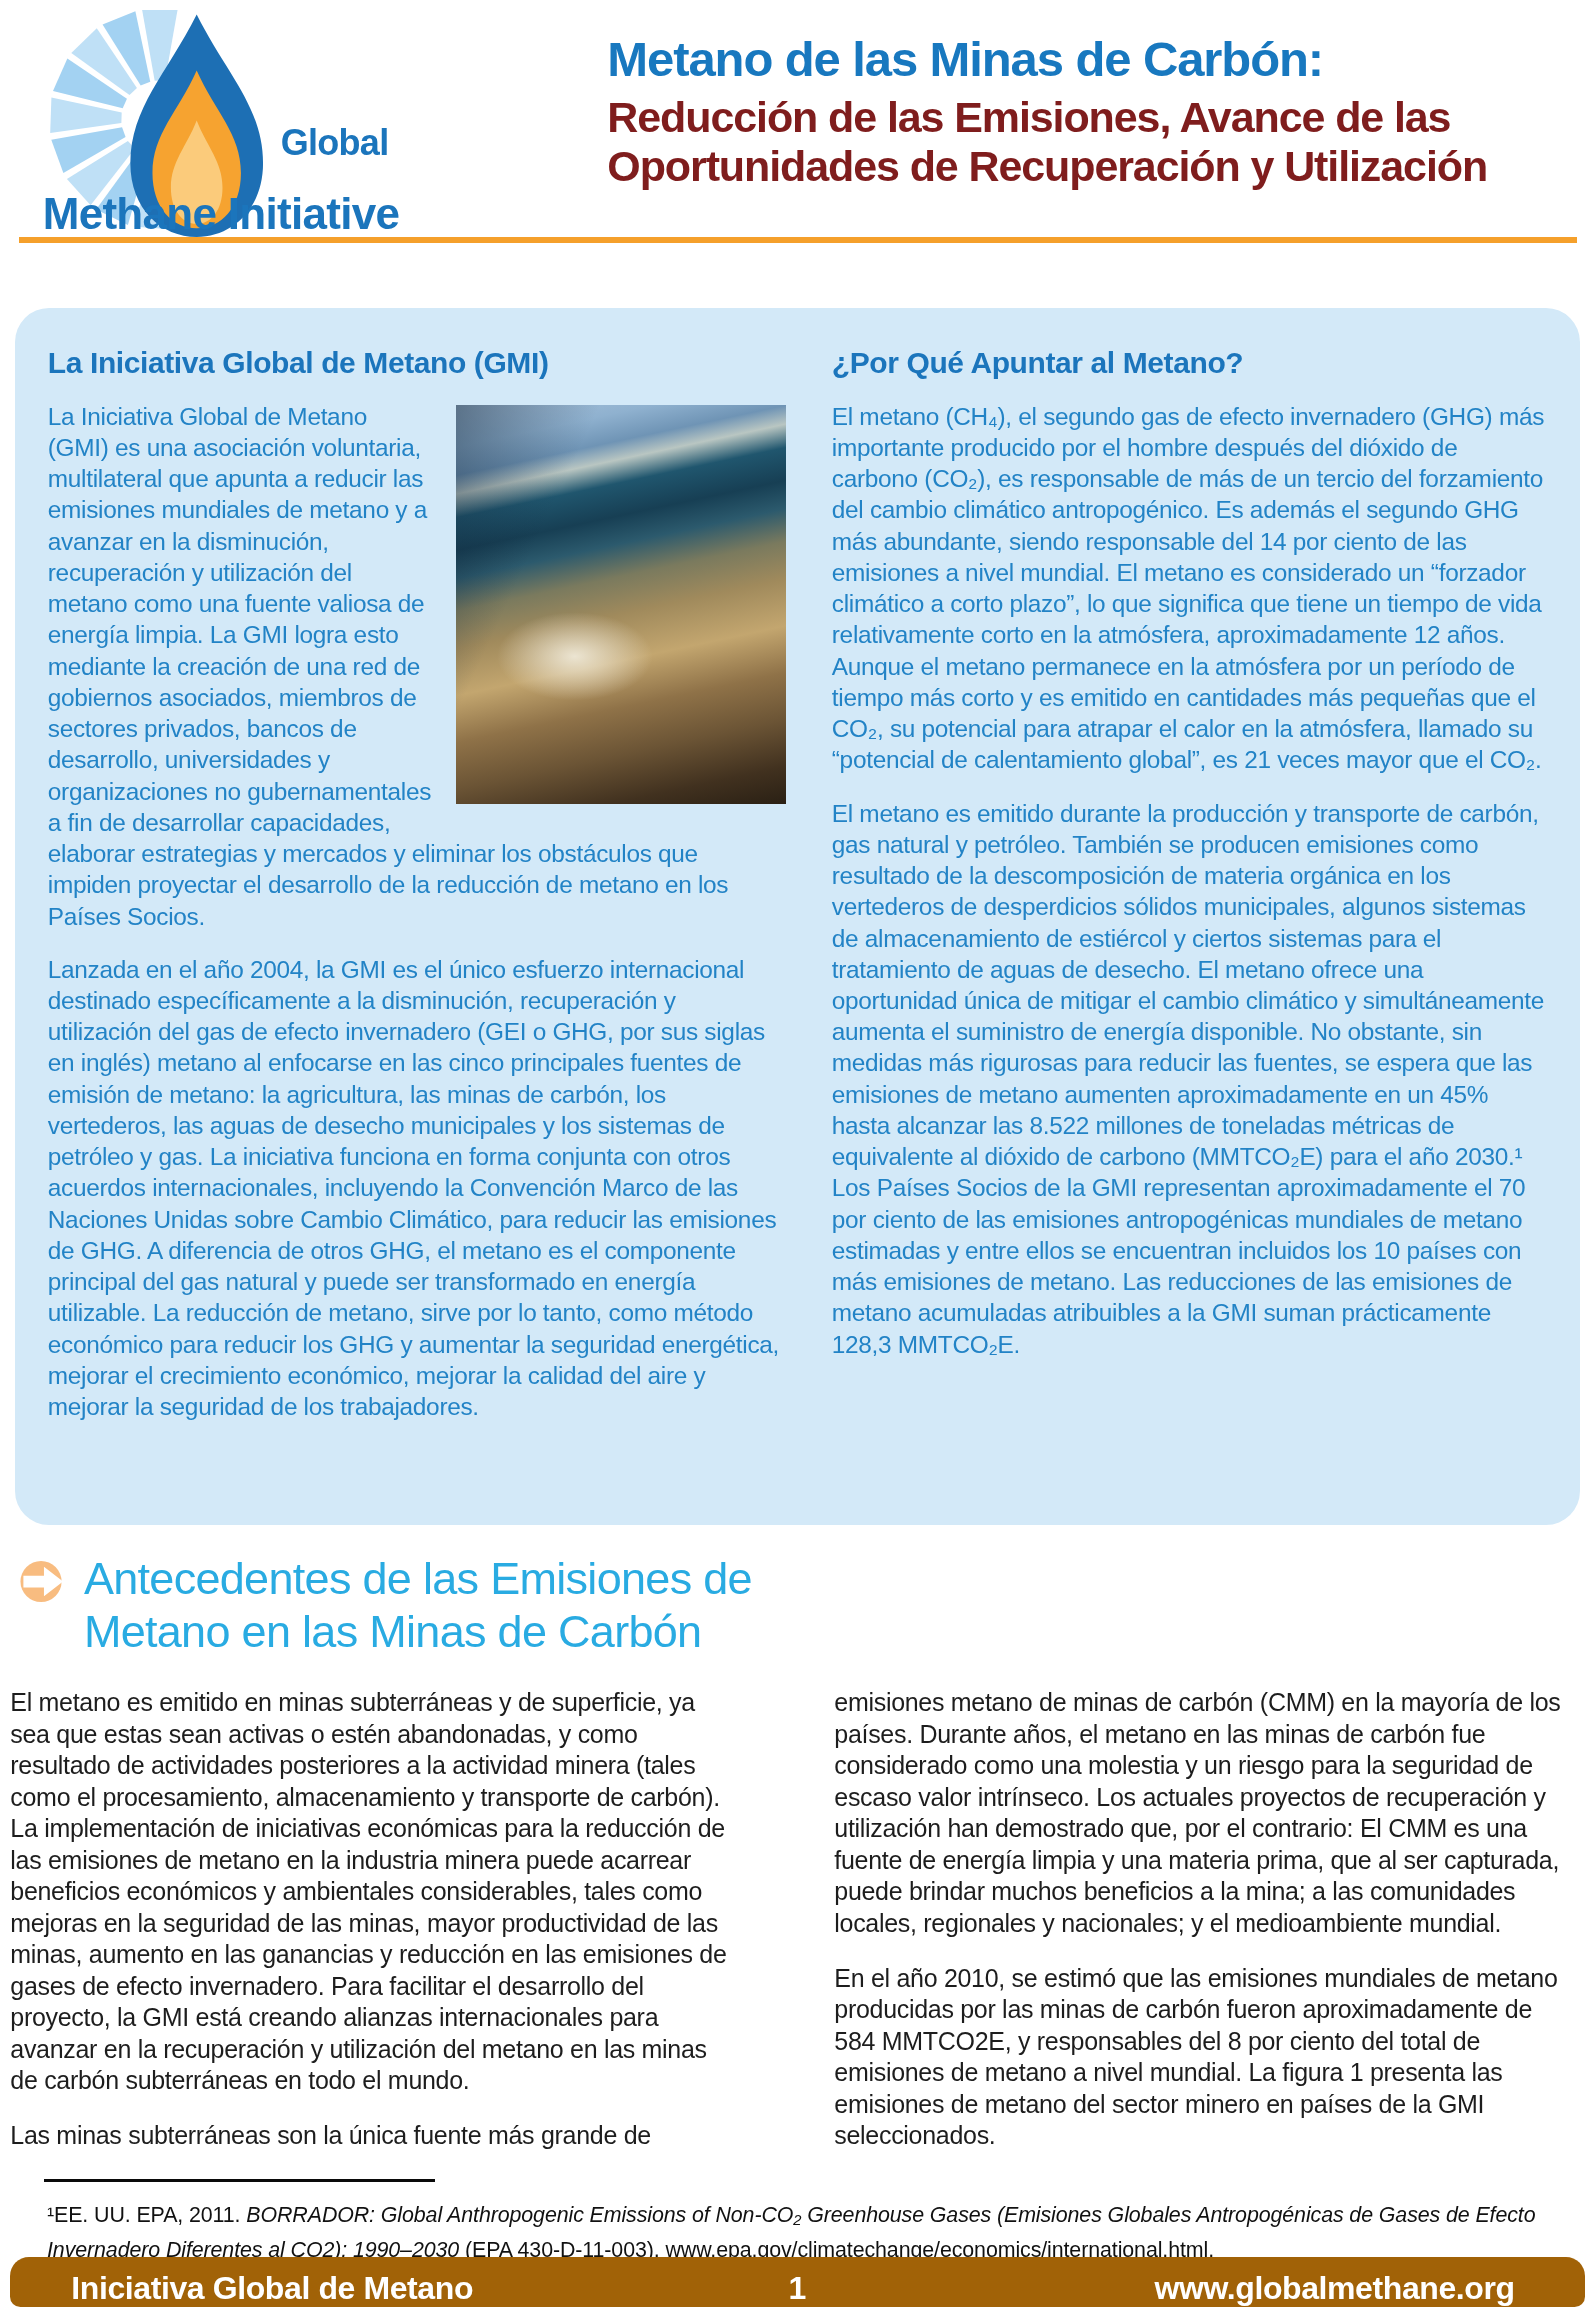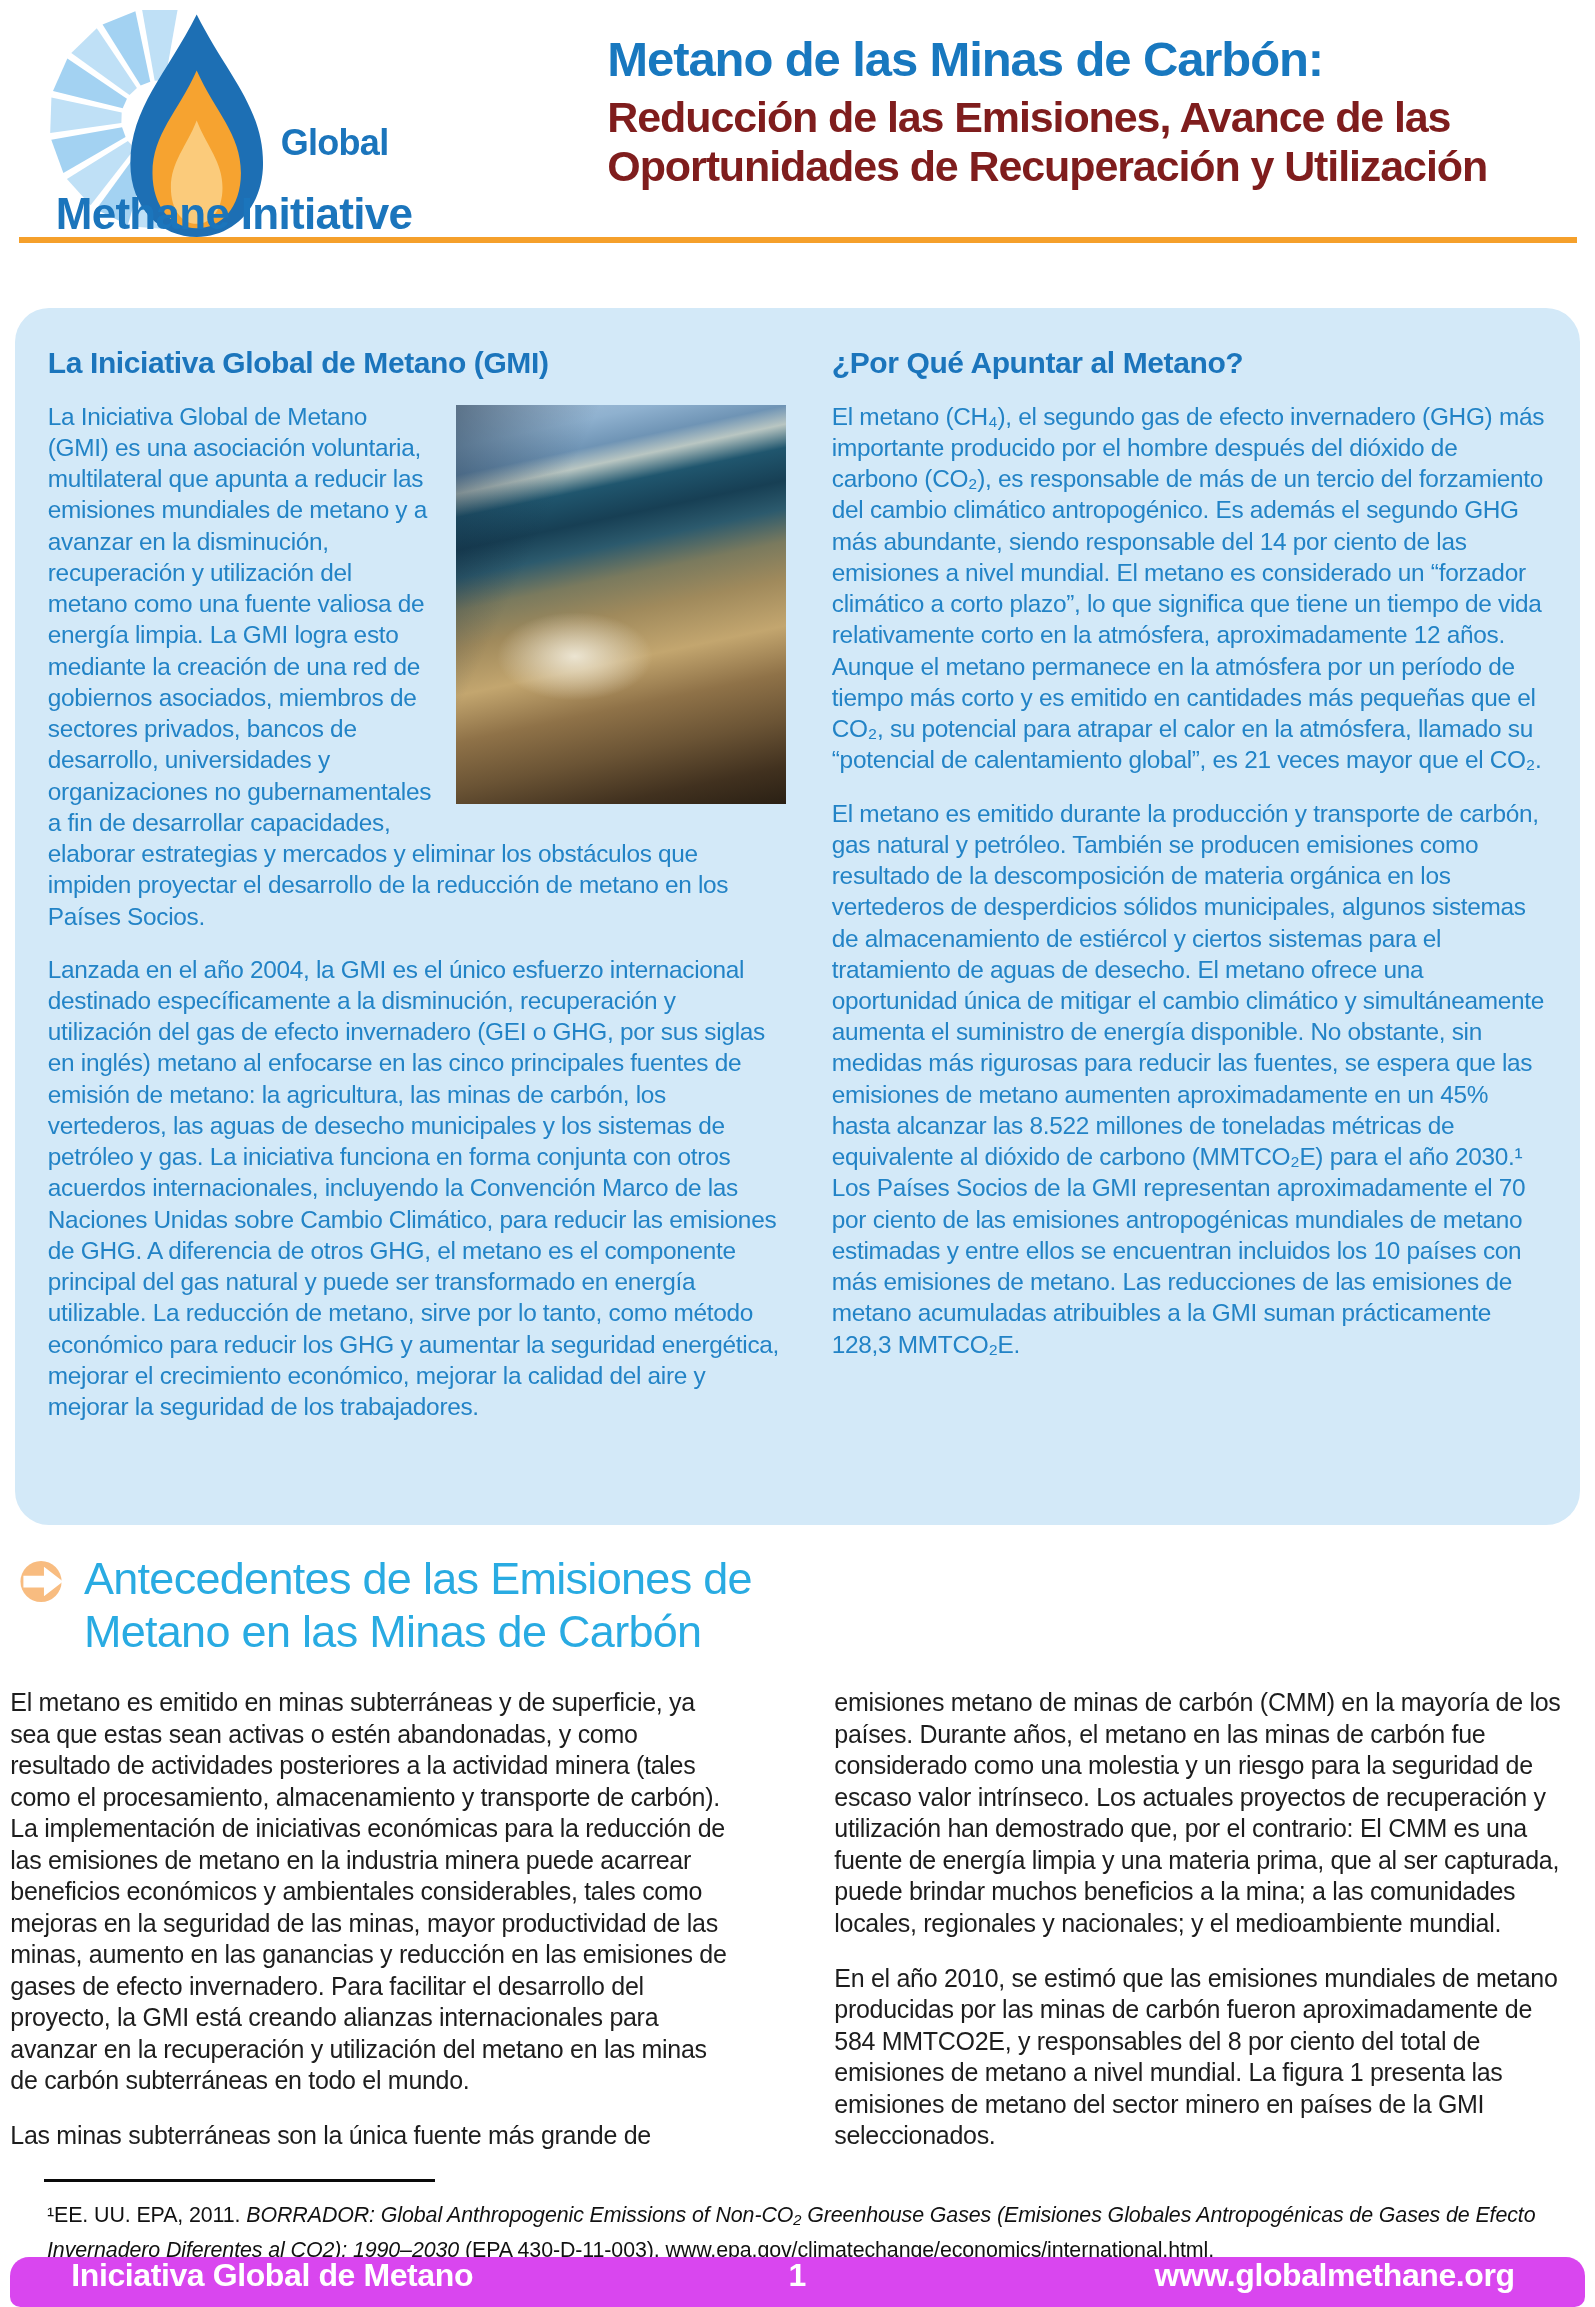--- a/index.html
+++ b/index.html
@@ -4,21 +4,21 @@
 <style>
   html,body{margin:0;padding:0;background:#e8e8e8;}
   .page{position:relative;width:1595px;height:2307px;margin:0 auto;background:#ffffff;overflow:hidden;
         font-family:"Liberation Sans","DejaVu Sans",sans-serif;-webkit-font-smoothing:antialiased;}
 
   
   .header{display:flex;justify-content:space-between;align-items:flex-start;height:235px;padding:10.3px 20.7px 0 20.7px;box-sizing:border-box;}
   .logo{position:relative;width:502px;height:230px;flex:none;}
   .logo svg{position:absolute;left:0;top:0;}
   .logo-global{position:absolute;left:260px;top:112px;font-size:36px;font-weight:bold;color:#1B75BC;letter-spacing:-0.7px;}
-  .logo-methane{position:absolute;left:35px;top:179px;font-size:44px;font-weight:bold;color:#1B75BC;letter-spacing:-0.7px;white-space:nowrap;}
+  .logo-methane{position:absolute;left:22px;top:179px;font-size:44px;font-weight:bold;color:#1B75BC;letter-spacing:-0.7px;white-space:nowrap;}
   .title-block{width:967px;padding-top:20.7px;flex:none;}
   .title-main{font-size:49px;font-weight:bold;color:#1878BF;letter-spacing:-1.1px;margin-bottom:5.9px;}
   .title-sub{font-size:43px;font-weight:bold;color:#7f1d1d;letter-spacing:-1.1px;line-height:1.14;}
 
   .orange-rule{height:6.6px;margin:1.5px 18.5px 0 18.5px;background:#F5A02B;}
 
   
   .info-box{display:flex;gap:46px;margin:65px 14.8px 0 14.8px;min-height:1217px;box-sizing:border-box;
             background:#D3E9F8;border-radius:34px;padding:38px 35px 34px 33px;}
   .ib-col-left{width:738px;flex:none;}
@@ -48,22 +48,22 @@
   .section p{margin:0 0 23.6px 0;font-size:25px;line-height:1.26;letter-spacing:-0.3px;color:#1d1d1d;}
 
   
   .footnote{margin:3px 22px 0 35px;}
   .fn-rule{width:391px;height:3.7px;background:#0a0a0a;margin:0 0 16.2px 8.9px;}
   .footnote p{margin:12px;font-size:21.4px;line-height:1.6;letter-spacing:-0.1px;color:#111;}
   .footnote em{font-style:italic;}
   .fn-url{color:#111;}
 
   
-  .footer{position:absolute;left:10.3px;right:10.3px;bottom:0;height:50px;background:#d946ef;
-          border-radius:19px 19px 10.3px 10.3px;display:flex;align-items:flex-start;color:#ffffff;}
+  .footer{position:absolute;left:10.3px;right:10.3px;bottom:0;height:50px;background:#a16207;
+          border-radius:19px 19px 10.3px 10.3px;display:flex;align-items:flex-end;color:#ffffff;}
   .footer .f-left{margin-left:61px;font-size:32px;font-weight:bold;letter-spacing:-0.4px;}
   .footer .f-page{position:absolute;left:50%;transform:translateX(-50%);font-size:32px;font-weight:bold;}
   .footer .f-right{margin-left:auto;margin-right:70px;font-size:32px;font-weight:bold;letter-spacing:-0.4px;}
 </style>
 </head>
 <body>
 
 <div class="page">
 
   <div class="header">

